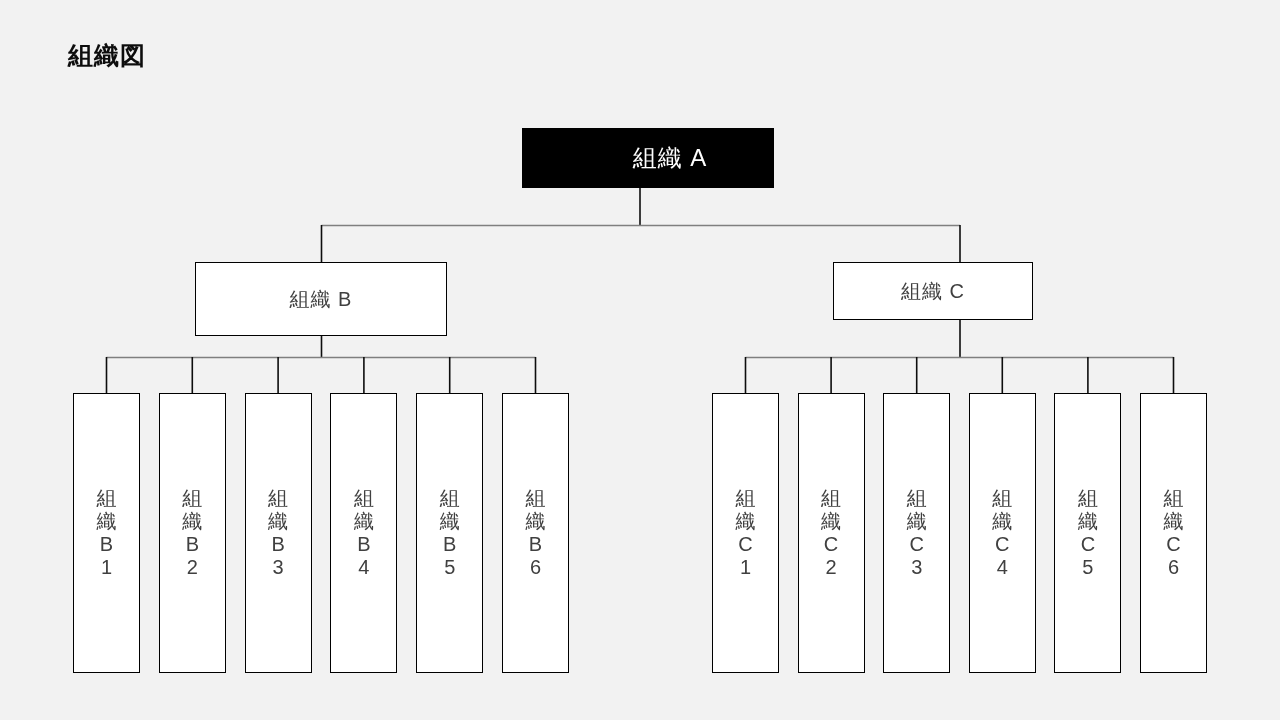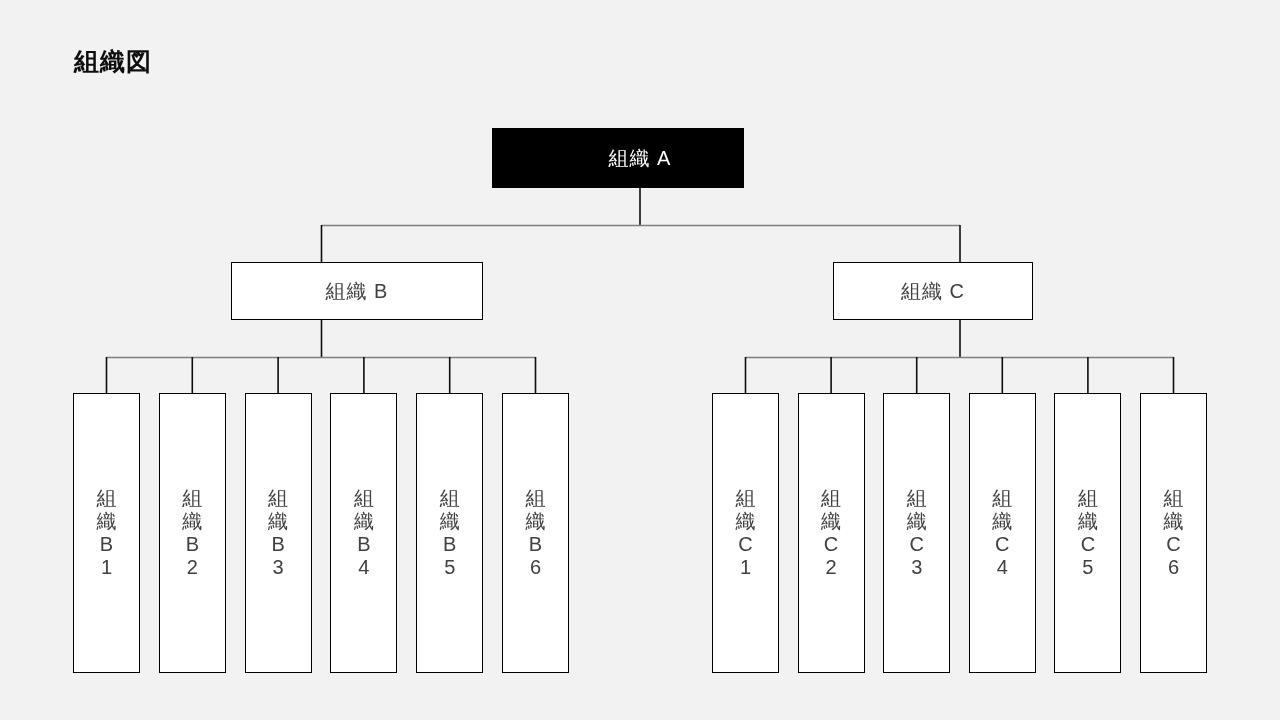--- a/index.html
+++ b/index.html
@@ -11,21 +11,21 @@
     height: 720px;
     position: relative;
     overflow: hidden;
     background: #f2f2f2;
     font-family: "Liberation Sans", "DejaVu Sans", sans-serif;
   }
   .page-title {
     position: absolute;
     left: 57px;
     top: 28px;
-    margin: 17px;
+    margin: 11px;
     font-size: 25px;
     font-weight: bold;
     letter-spacing: 1px;
     color: #0d0d0d;
   }
   .connectors {
     position: absolute;
     left: 0;
     top: 0;
     width: 1280px;
@@ -34,38 +34,38 @@
   .connectors line.v { stroke: #0d0d0d; stroke-width: 1.6; }
   .connectors line.h { stroke: #7f7f7f; stroke-width: 1.6; }
   .box {
     position: absolute;
     box-sizing: border-box;
     display: flex;
     align-items: center;
     justify-content: center;
   }
   .root-box {
-    left: 492px;
+    left: 522px;
     top: 128px;
     width: 252px;
     height: 60px;
     background: #000000;
     color: #ffffff;
-    font-size: 20px;
+    font-size: 24px;
     letter-spacing: 1px;
     padding-left: 44px;
   }
   .branch-box {
     background: #ffffff;
     border: 1.5px solid #000000;
     color: #404040;
     font-size: 20px;
     letter-spacing: 1px;
   }
-  #box-b { left: 195px; top: 262px; width: 252px; height: 58px; margin-left: 36px; }
+  #box-b { left: 195px; top: 262px; width: 252px; height: 74px; }
   #box-c { left: 833px; top: 262px; width: 200px; height: 58px; }
   .children-row {
     position: absolute;
     top: 393px;
     height: 280px;
     display: flex;
     justify-content: space-between;
   }
   #b-children { left: 73px;  width: 496px; }
   #c-children { left: 712px; width: 495px; }

